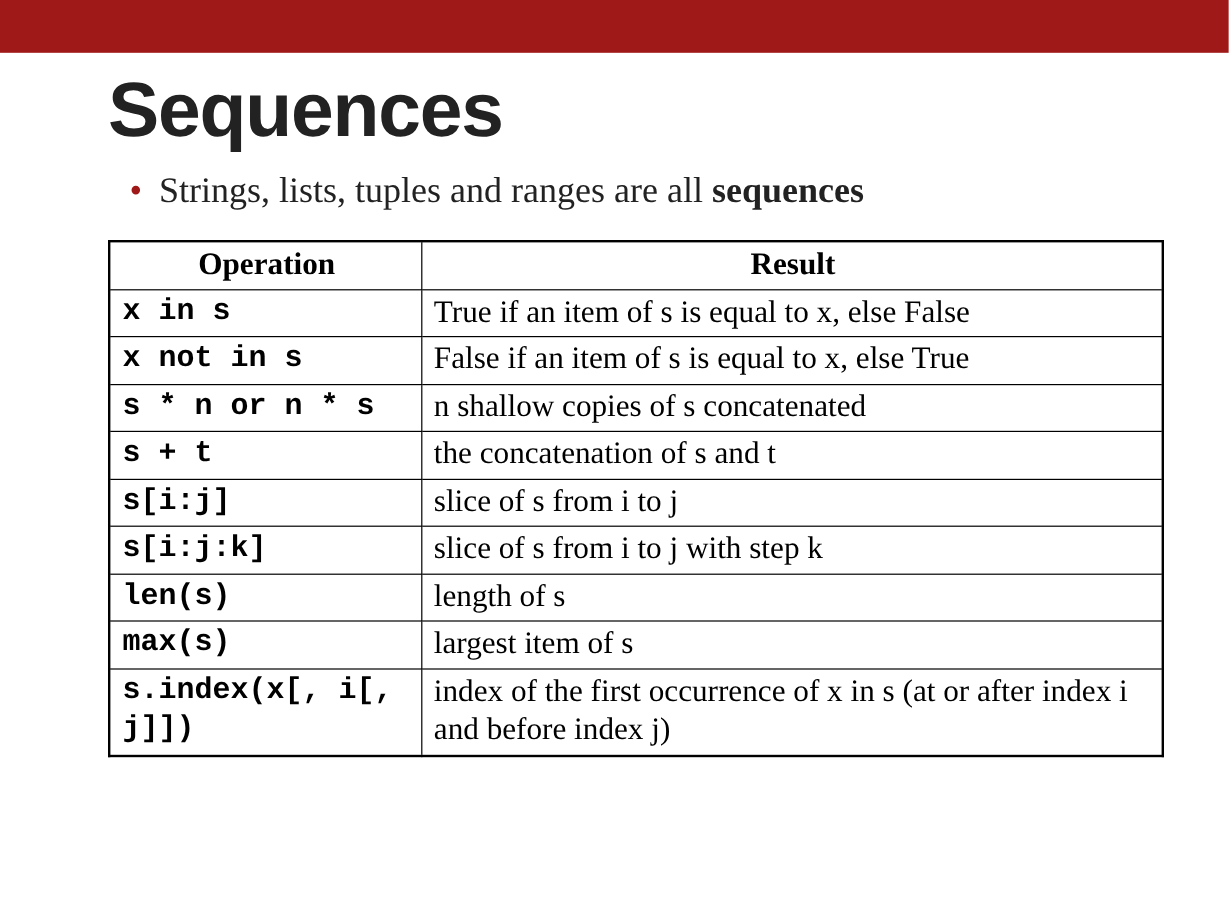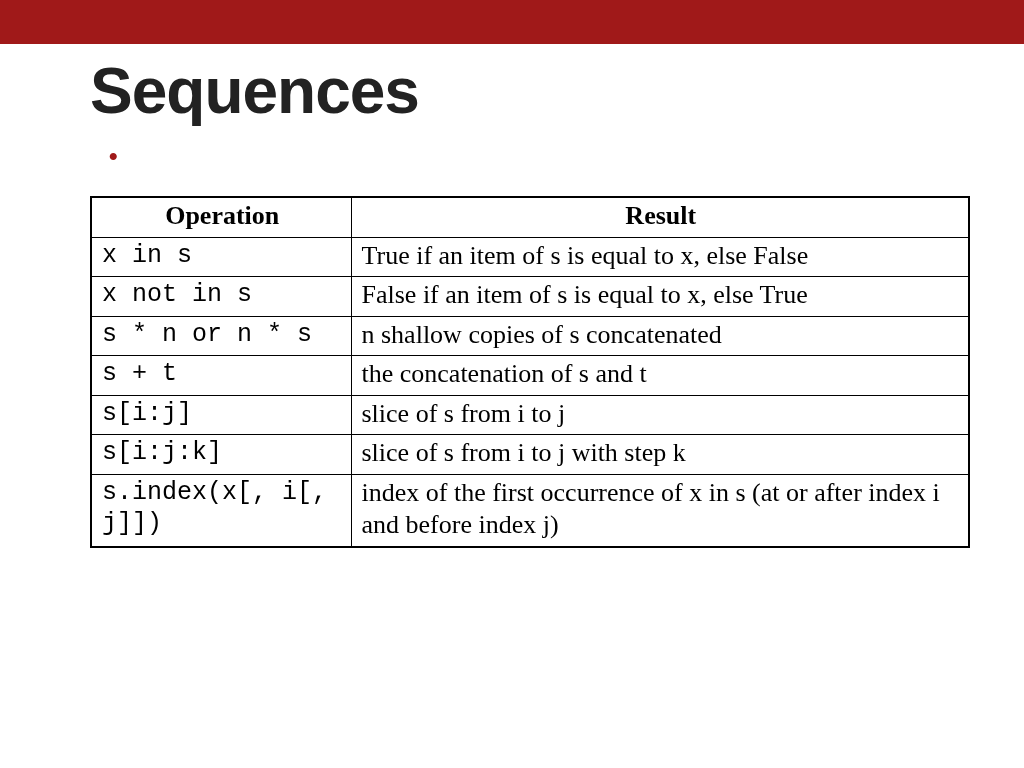--- a/index.html
+++ b/index.html
@@ -58,34 +58,38 @@
   }
   table.ops th {
     font-weight: bold;
     text-align: center;
     font-family: "Times New Roman", Times, serif;
   }
   col.op { width: 260px; }
   td.op {
     font-family: "Courier New", Courier, monospace;
     font-size: 25px;
+    font-weight: bold;
   }
   td.res {
     font-family: Liberation Serif, serif;
   }
 </style>
 </head>
 <body>
 
 <div class="top-bar"></div>
 
 <div class="content">
   <h1 class="title">Sequences</h1>
   <div class="bullet-row">
     <span class="bullet-dot">•</span>
+    <span>
+      <span>Strings, lists, tuples and ranges are all </span><b>sequences</b>
+    </span>
   </div>
 </div>
 
 <div class="table-wrap">
   <table class="ops">
     <colgroup>
         <col class="op">
         <col>
       </colgroup>
     <thead>
@@ -113,18 +117,26 @@
         </tr>
       <tr>
           <td class="op">s[i:j]</td>
           <td class="res">slice of s from i to j</td>
         </tr>
       <tr>
           <td class="op">s[i:j:k]</td>
           <td class="res">slice of s from i to j with step k</td>
         </tr>
       <tr>
+          <td class="op">len(s)</td>
+          <td class="res">length of s</td>
+        </tr>
+      <tr>
+          <td class="op">max(s)</td>
+          <td class="res">largest item of s</td>
+        </tr>
+      <tr>
           <td class="op">s.index(x[, i[, j]])</td>
           <td class="res">index of the first occurrence of x in s (at or after index i and before index j)</td>
         </tr>
     </tbody>
   </table>
 </div>
 
 </body></html>

